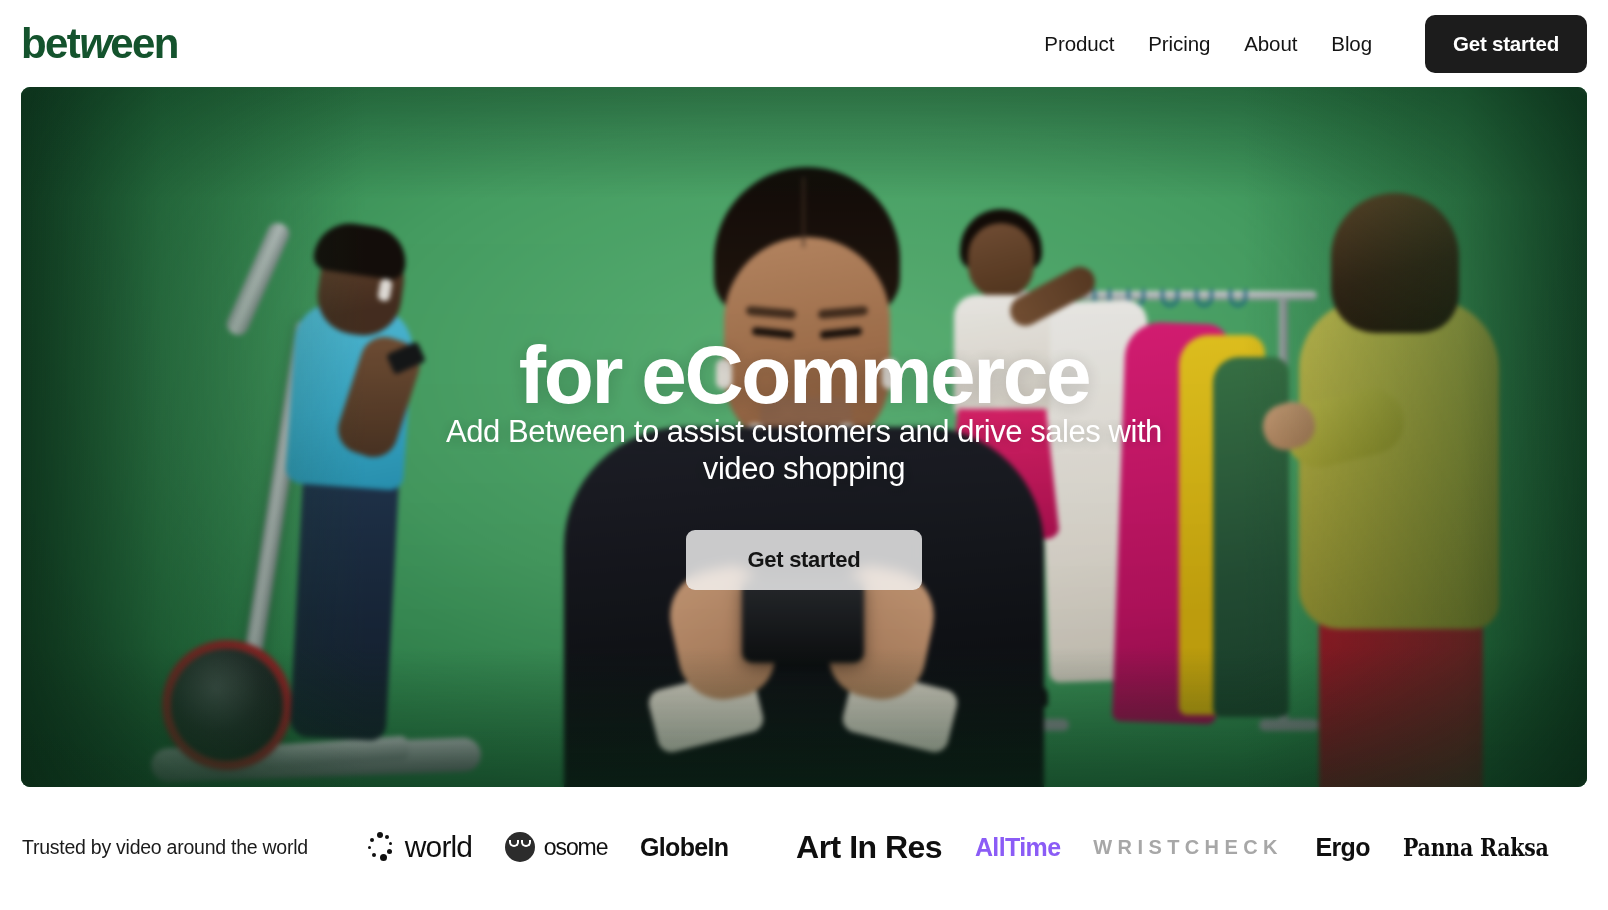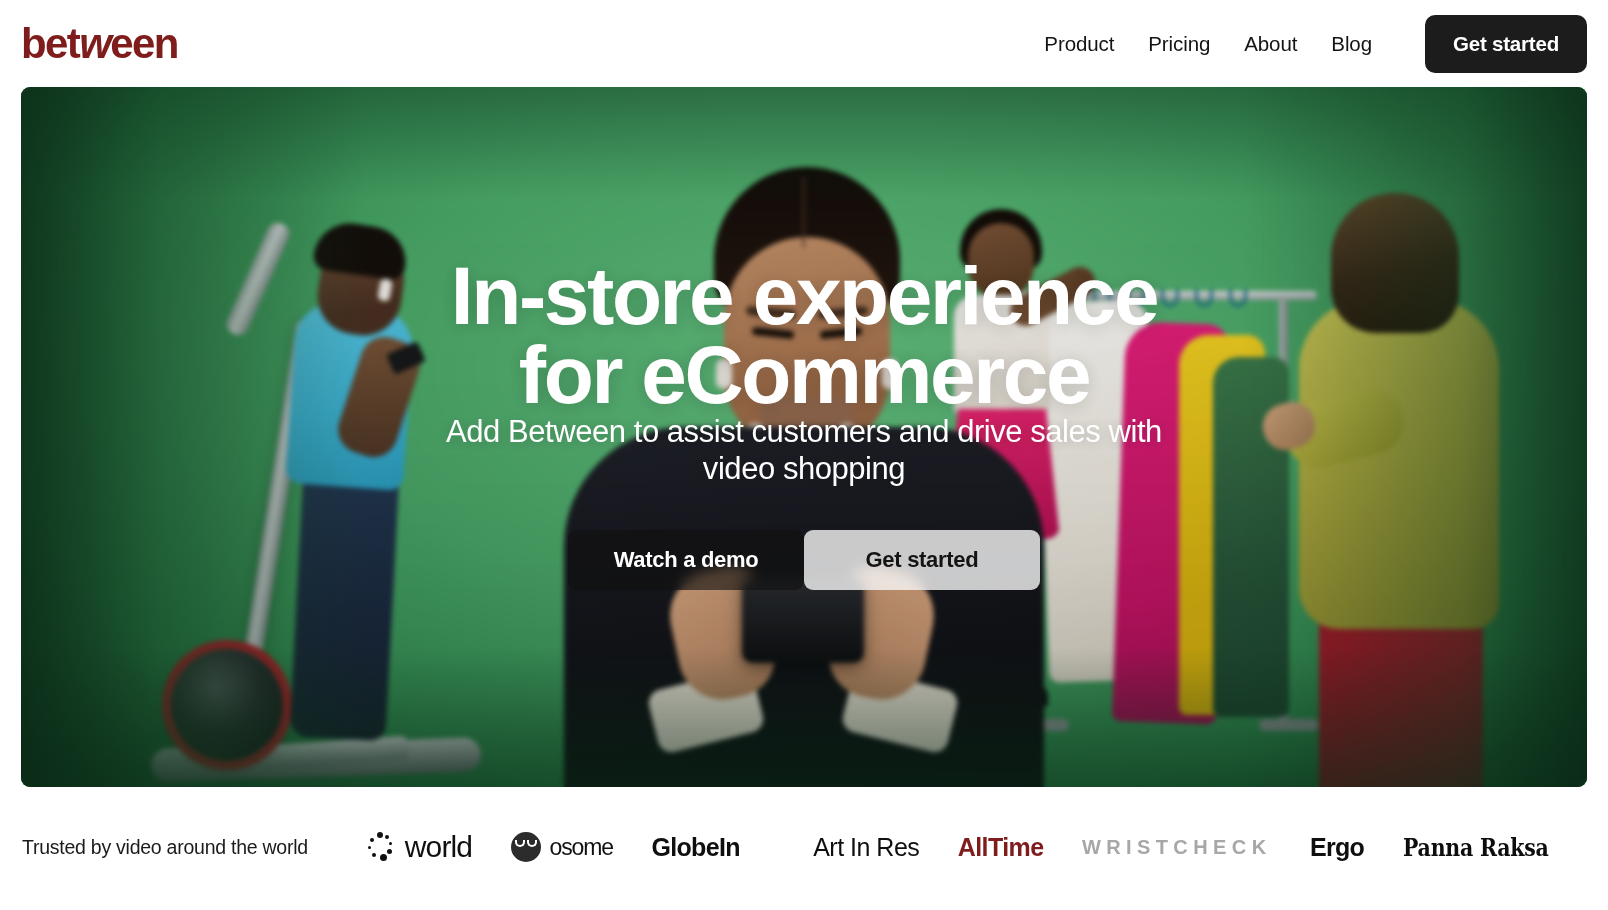--- a/index.html
+++ b/index.html
@@ -19,21 +19,21 @@
     display: flex;
     align-items: center;
     justify-content: space-between;
     padding: 0 21px;
   }
 
   .logo {
     font-size: 42px;
     font-weight: 700;
     letter-spacing: -1.6px;
-    color: #7f1d1d;
+    color: #14532d;
     line-height: 1;
     user-select: none;
     white-space: nowrap;
   }
   .logo .ital {
     font-style: italic;
     font-weight: 700;
   }
 
   .nav {
@@ -414,22 +414,22 @@
   .osome-mark i {
     position: absolute; top: 8px; width: 10px; height: 7px;
     border: 2.4px solid #ffffff; border-top: none;
     border-radius: 0 0 12px 12px; display:block;
   }
   .osome-mark i.l { left: 4px; }
   .osome-mark i.r { right: 4px; }
   .brand-osome-text { font-size: 23px; font-weight: 400; color:#111; letter-spacing:-1.1px; }
 
   .brand-globein { font-size: 25px; font-weight: 700; color:#0f0f0f; letter-spacing:-0.7px; }
-  .brand-artinres { font-size: 25px; font-weight: 400; color:#0f0f0f; letter-spacing:-0.5px;margin-left:35px; }
-  .brand-alltime { font-size: 25px; font-weight: 700; color:#7f1d1d; letter-spacing:-0.6px; }
+  .brand-artinres { font-size: 32px; font-weight: 700; color:#0f0f0f; letter-spacing:-0.5px;margin-left:35px; }
+  .brand-alltime { font-size: 25px; font-weight: 700; color:#8b5cf6; letter-spacing:-0.6px; }
   .brand-wristcheck { font-size: 20px; font-weight: 700; color:#a7a7a7; letter-spacing:5.4px; }
   .brand-ergo { font-size: 25px; font-weight: 700; color:#0f0f0f; letter-spacing:-0.7px; }
   .brand-panna {
     font-size: 25px; font-weight: 700; color:#0d0d0d;
     font-family: "DejaVu Serif", serif;
     transform: scaleX(0.82); transform-origin: left center;
     letter-spacing: -0.3px;
   }
 </style>
 </head>
@@ -535,26 +535,25 @@
       <div class="c-phone"></div>
     </div>
 
     <div class="scene-soft"></div>
     <div class="scene-vignette"></div>
     <div class="scene-tint"></div>
   </div>
 
   <div class="hero-copy">
     <h1 class="hero-title">
-      <span>In-store experience</span><br>
+      <br>
       <span>for eCommerce</span>
     </h1>
     <p class="hero-sub">Add Between to assist customers and drive sales with video shopping</p>
     <div class="hero-actions">
-      <button class="btn btn-demo">Watch a demo</button>
       <button class="btn btn-start">Get started</button>
     </div>
   </div>
 
 </section>
 
 <section class="trust">
 
   <div class="trust-label">Trusted by video around the world</div>
 

